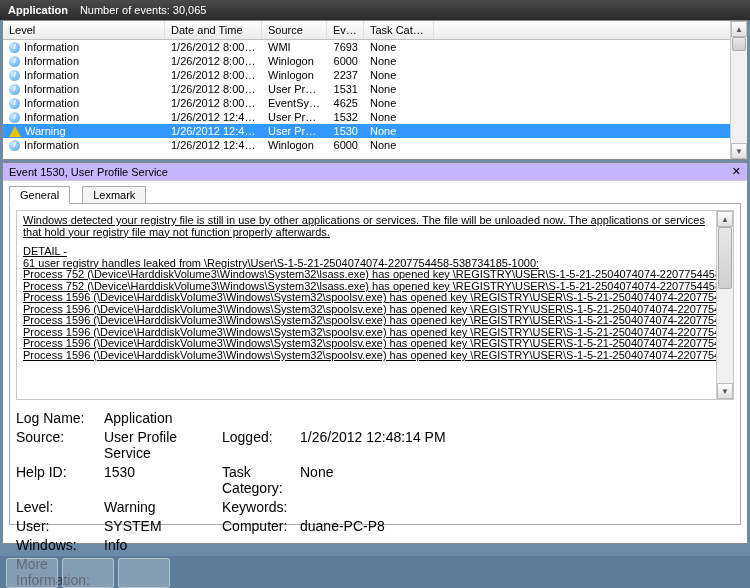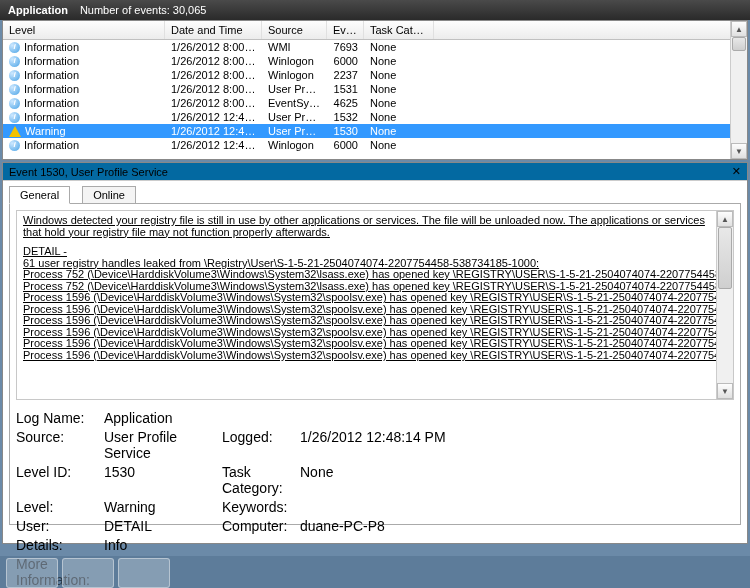--- a/index.html
+++ b/index.html
@@ -85,21 +85,21 @@
     background: #fff;
     border: 1px solid #888;
     margin: 2px;
     height: 382px;
     position: relative;
     box-sizing: border-box;
   }
   .detail-header {
     display: flex; justify-content: space-between; align-items: center;
     border-bottom: 1px solid #ccc; padding: 2px 6px; font-size: 11px;
-    background: #0369a1;
+    background: #c4b5fd;
   }
   .close-btn { font-family: Arial; font-size: 11px; cursor: default; }
   .tabs {
     display: flex; margin: 4px 6px 0 6px; font-size: 11px;
   }
   .tab {
     padding: 2px 10px; border: 1px solid #aaa; border-bottom: none;
     background: #f4f4f4; margin-right: 12px; position: relative; top: 1px;
   }
   .tab.active { background: #fff; border-bottom: 1px solid #fff; z-index: 2;}
@@ -238,21 +238,21 @@
   </div>
 </div>
 
 <div class="detail-pane">
   <div class="detail-header">
     <span>Event 1530, User Profile Service</span>
     <span class="close-btn">✕</span>
   </div>
   <div class="tabs">
     <div class="tab active">General</div>
-    <div class="tab">Online</div>
+    <div class="tab">Lexmark</div>
   </div>
   <div class="tab-content">
     <div class="msg-box">
       <div id="msg-intro" style="margin-bottom:8px;padding-right:16px;">Windows detected your registry file is still in use by other applications or services. The file will be unloaded now. The applications or services that hold your registry file may not function properly afterwards.</div>
       <div id="msg-lines" style="padding-right:16px;white-space:nowrap;">
           <div>DETAIL -</div>
           <div>61 user registry handles leaked from \Registry\User\S-1-5-21-2504074074-2207754458-538734185-1000:</div>
           <div>Process 752 (\Device\HarddiskVolume3\Windows\System32\lsass.exe) has opened key \REGISTRY\USER\S-1-5-21-2504074074-2207754458-538734185-1000</div>
           <div>Process 752 (\Device\HarddiskVolume3\Windows\System32\lsass.exe) has opened key \REGISTRY\USER\S-1-5-21-2504074074-2207754458-538734185-1000</div>
           <div>Process 1596 (\Device\HarddiskVolume3\Windows\System32\spoolsv.exe) has opened key \REGISTRY\USER\S-1-5-21-2504074074-2207754458-538734185-1000\Software\Lexmark\PCLPlugin\Dell Laser Printer 1700n XL (V)\Watermark</div>
@@ -271,36 +271,36 @@
 
     <div class="props">
       <span class="lbl">Log Name:</span>
       <span style="grid-column: span 3;">Application</span>
 
       <span class="lbl">Source:</span>
       <span>User Profile Service</span>
       <span class="lbl">Logged:</span>
       <span>1/26/2012 12:48:14 PM</span>
 
-      <span class="lbl">Level ID:</span>
+      <span class="lbl">Help ID:</span>
       <span>1530</span>
       <span class="lbl">Task Category:</span>
       <span>None</span>
 
       <span class="lbl">Level:</span>
       <span>Warning</span>
       <span class="lbl">Keywords:</span>
       <span></span>
 
       <span class="lbl">User:</span>
-      <span>DETAIL</span>
+      <span>SYSTEM</span>
       <span class="lbl">Computer:</span>
       <span>duane-PC-P8</span>
 
-      <span class="lbl">Details:</span>
+      <span class="lbl">Windows:</span>
       <span style="grid-column: span 3;">Info</span>
 
       <span class="lbl">More Information:</span>
     </div>
   </div>
 </div>
 
 <div class="taskbar">
   <div class="item"></div>
   <div class="item"></div>

